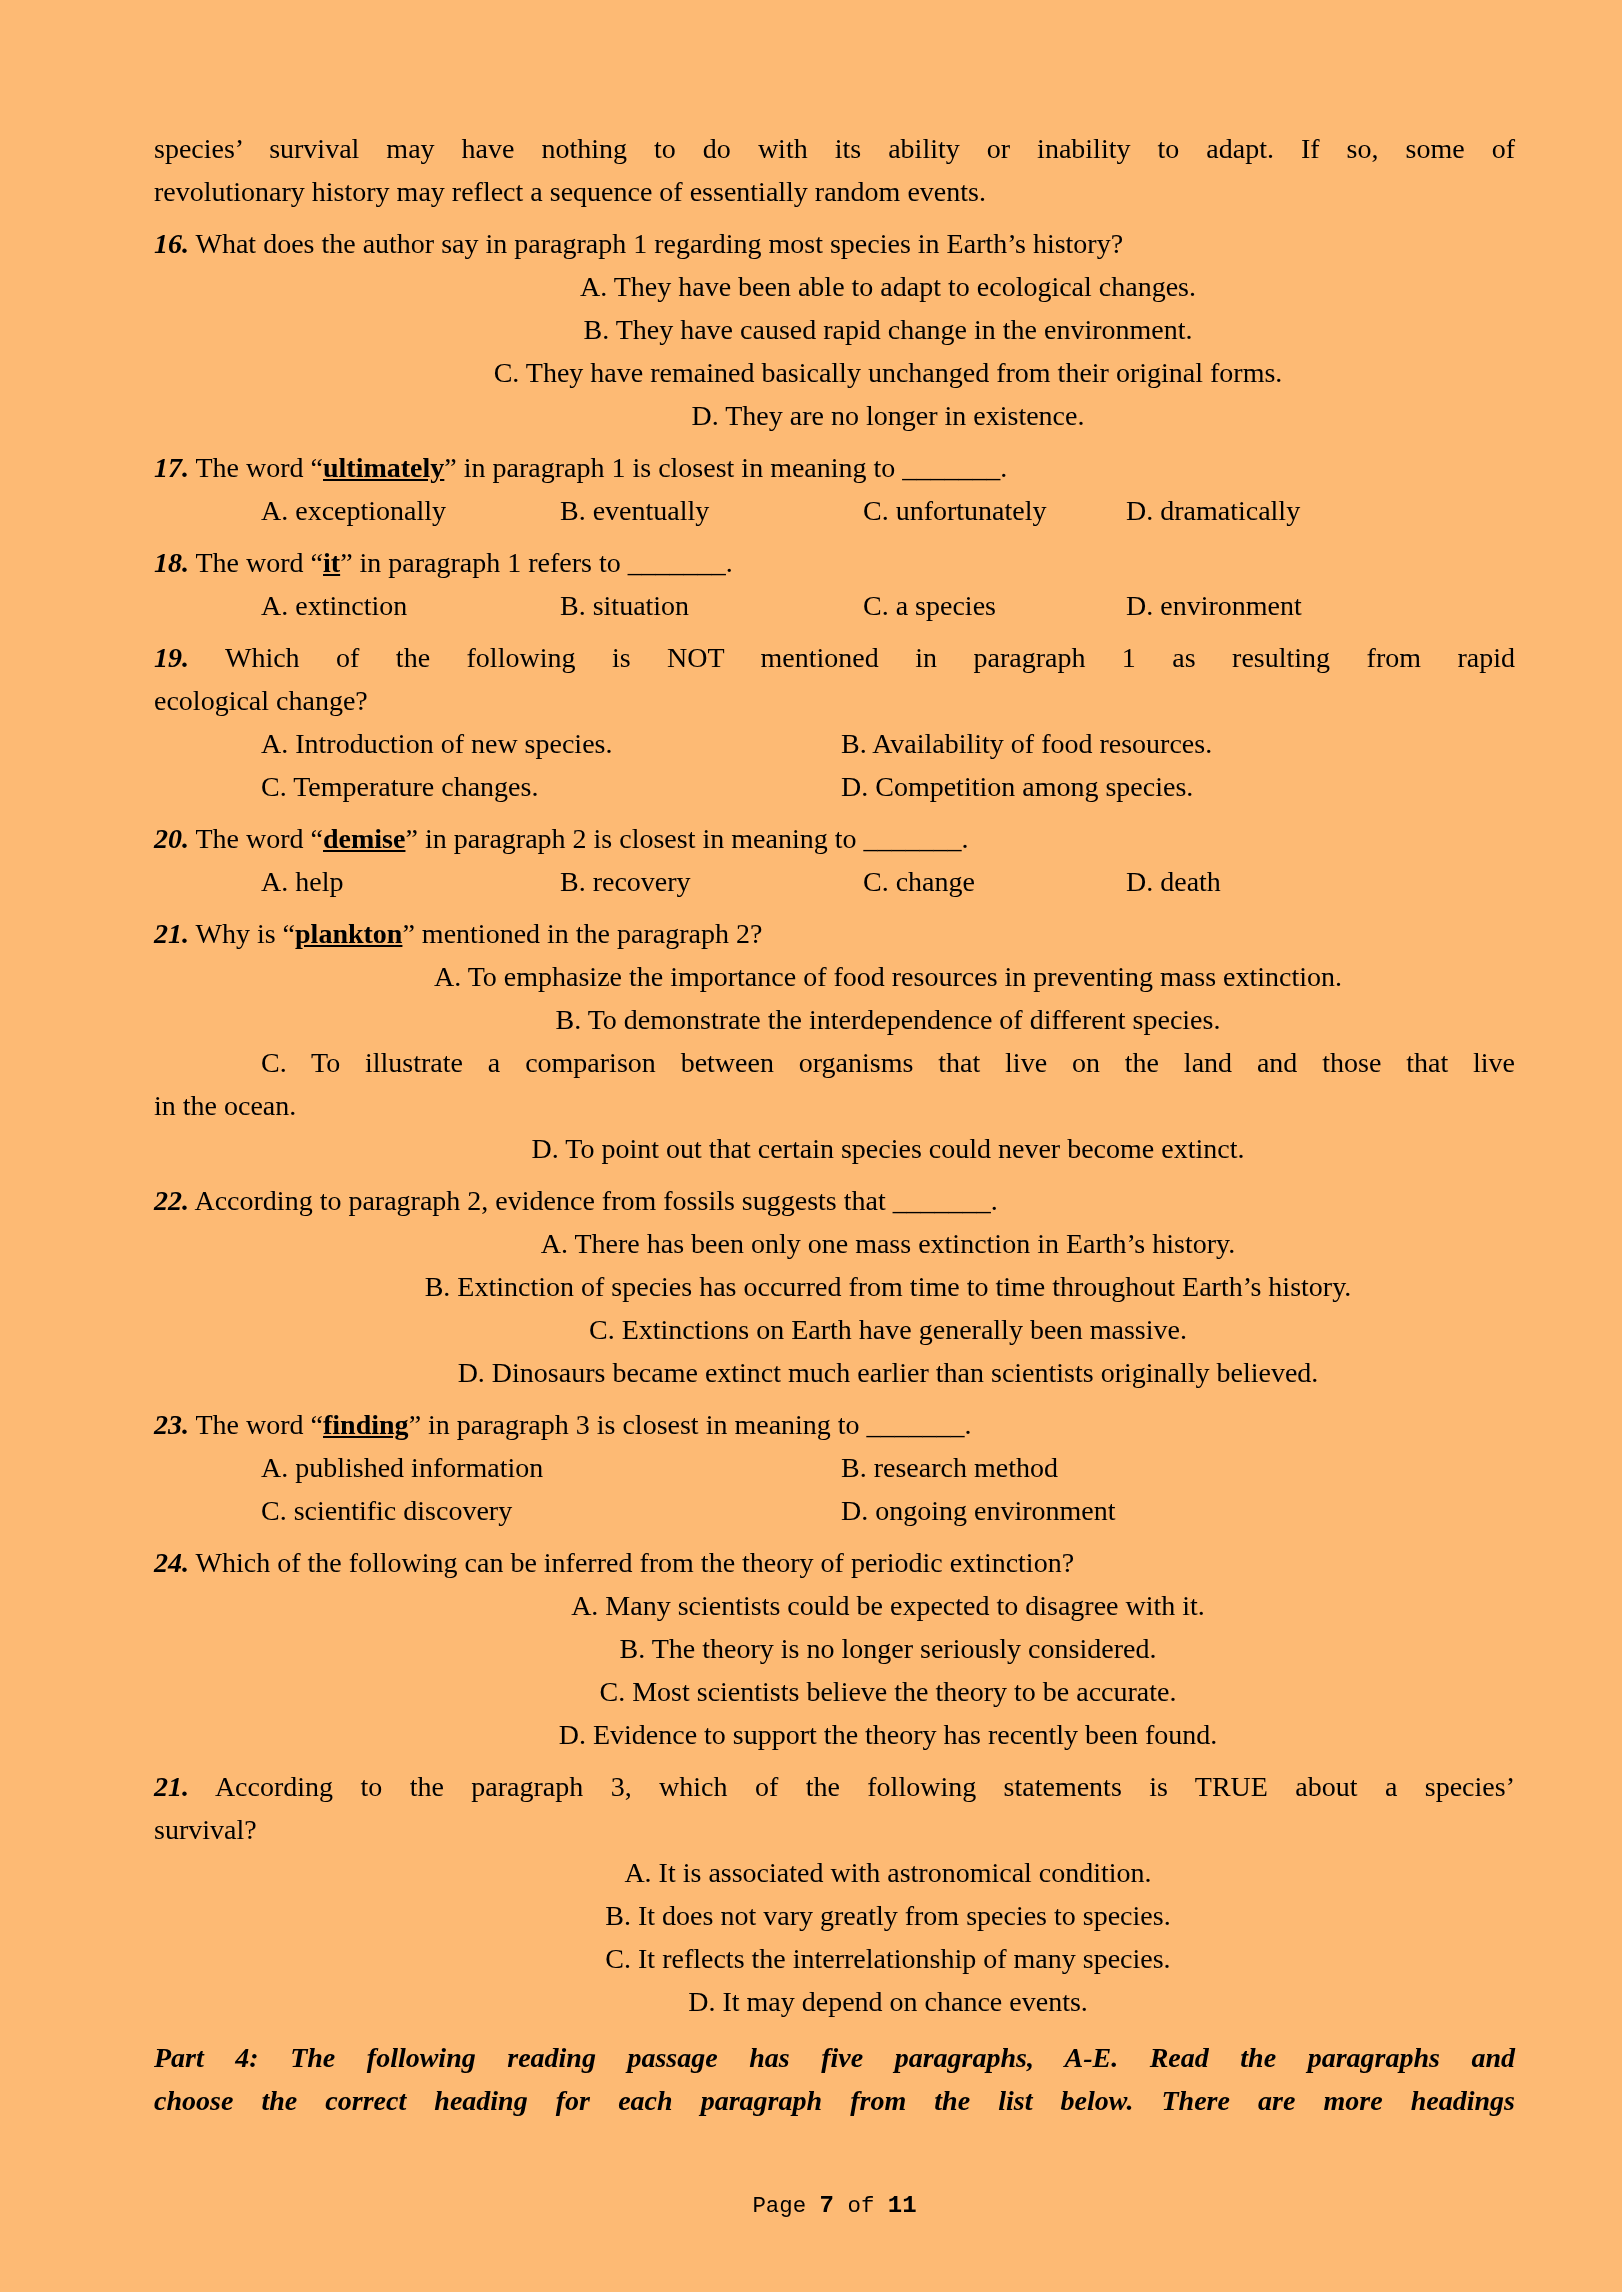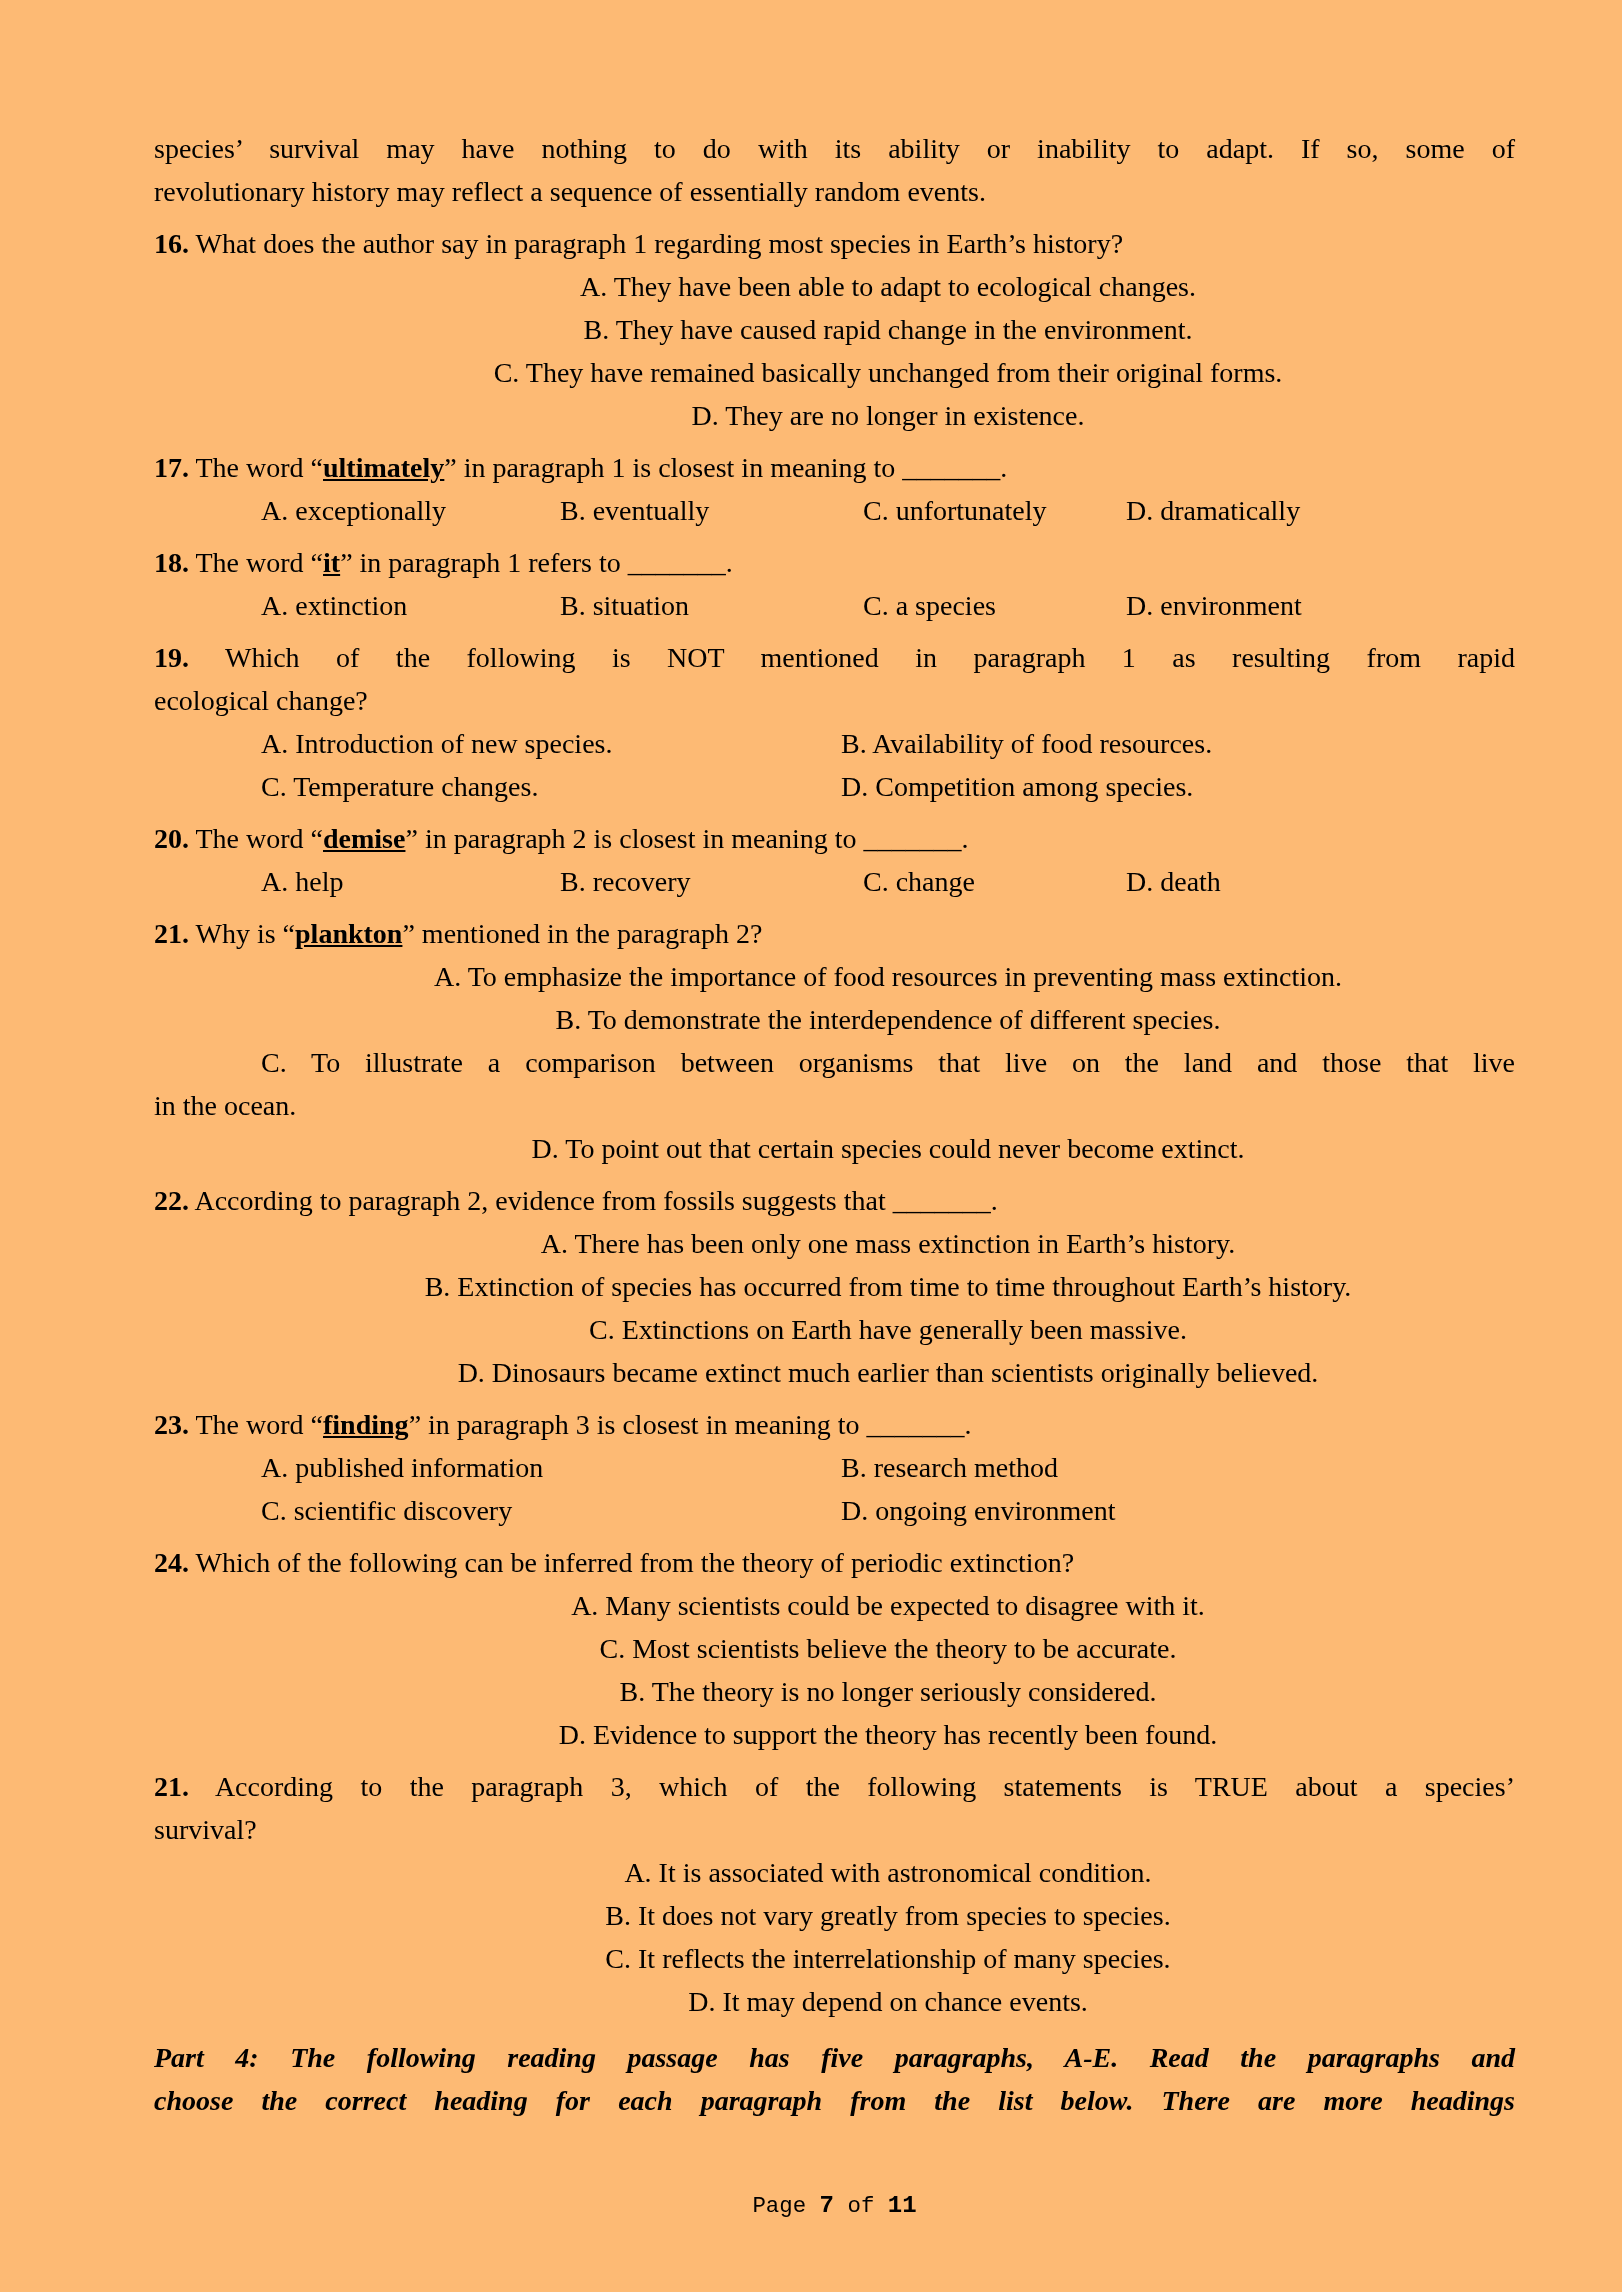--- a/index.html
+++ b/index.html
@@ -15,21 +15,21 @@
   .content {
     position: absolute;
     left: 154px;
     top: 127px;
     width: 1361px;
     font-size: 28px;
   }
   .line { line-height: 43px; }
   .just { text-align: justify; text-align-last: justify; }
   .q { margin-top: 9px; }
-  .num { font-weight: bold; }
+  .num { font-weight: bold; font-style: italic; }
   .kw { font-weight: bold; text-decoration: underline; }
   .optline { padding-left: 107px; text-align: center; }
   .optrow { display: flex; padding-left: 107px; }
   .opt4 > span:nth-child(1) { width: 299px; flex: none; }
   .opt4 > span:nth-child(2) { width: 303px; flex: none; }
   .opt4 > span:nth-child(3) { width: 263px; flex: none; font-family: Liberation Serif, serif; }
   .opt2 > span:nth-child(1) { width: 580px; flex: none; }
   .part4 { margin-top: 12.5px; font-weight: bold; font-style: italic; }
   .footer {
     position: absolute;
@@ -127,22 +127,22 @@
       </div>
       <div class="line optrow opt2">
         <span>C. scientific discovery</span>
           <span>D. ongoing environment</span>
       </div>
     </div>
 
     <div class="q">
       <div class="line"><span class="num">24.</span> <span>Which of the following can be inferred from the theory of periodic extinction?</span></div>
       <div class="line optline">A. Many scientists could be expected to disagree with it.</div>
+      <div class="line optline">B. The theory is no longer seriously considered.</div>
       <div class="line optline">C. Most scientists believe the theory to be accurate.</div>
-      <div class="line optline">B. The theory is no longer seriously considered.</div>
       <div class="line optline">D. Evidence to support the theory has recently been found.</div>
     </div>
 
     <div class="q">
       <div class="line just"><span class="num">21.</span> <span>According to the paragraph 3, which of the following statements is TRUE about a species’</span></div>
       <div class="line">survival?</div>
       <div class="line optline">A. It is associated with astronomical condition.</div>
       <div class="line optline">B. It does not vary greatly from species to species.</div>
       <div class="line optline">C. It reflects the interrelationship of many species.</div>
       <div class="line optline">D. It may depend on chance events.</div>

